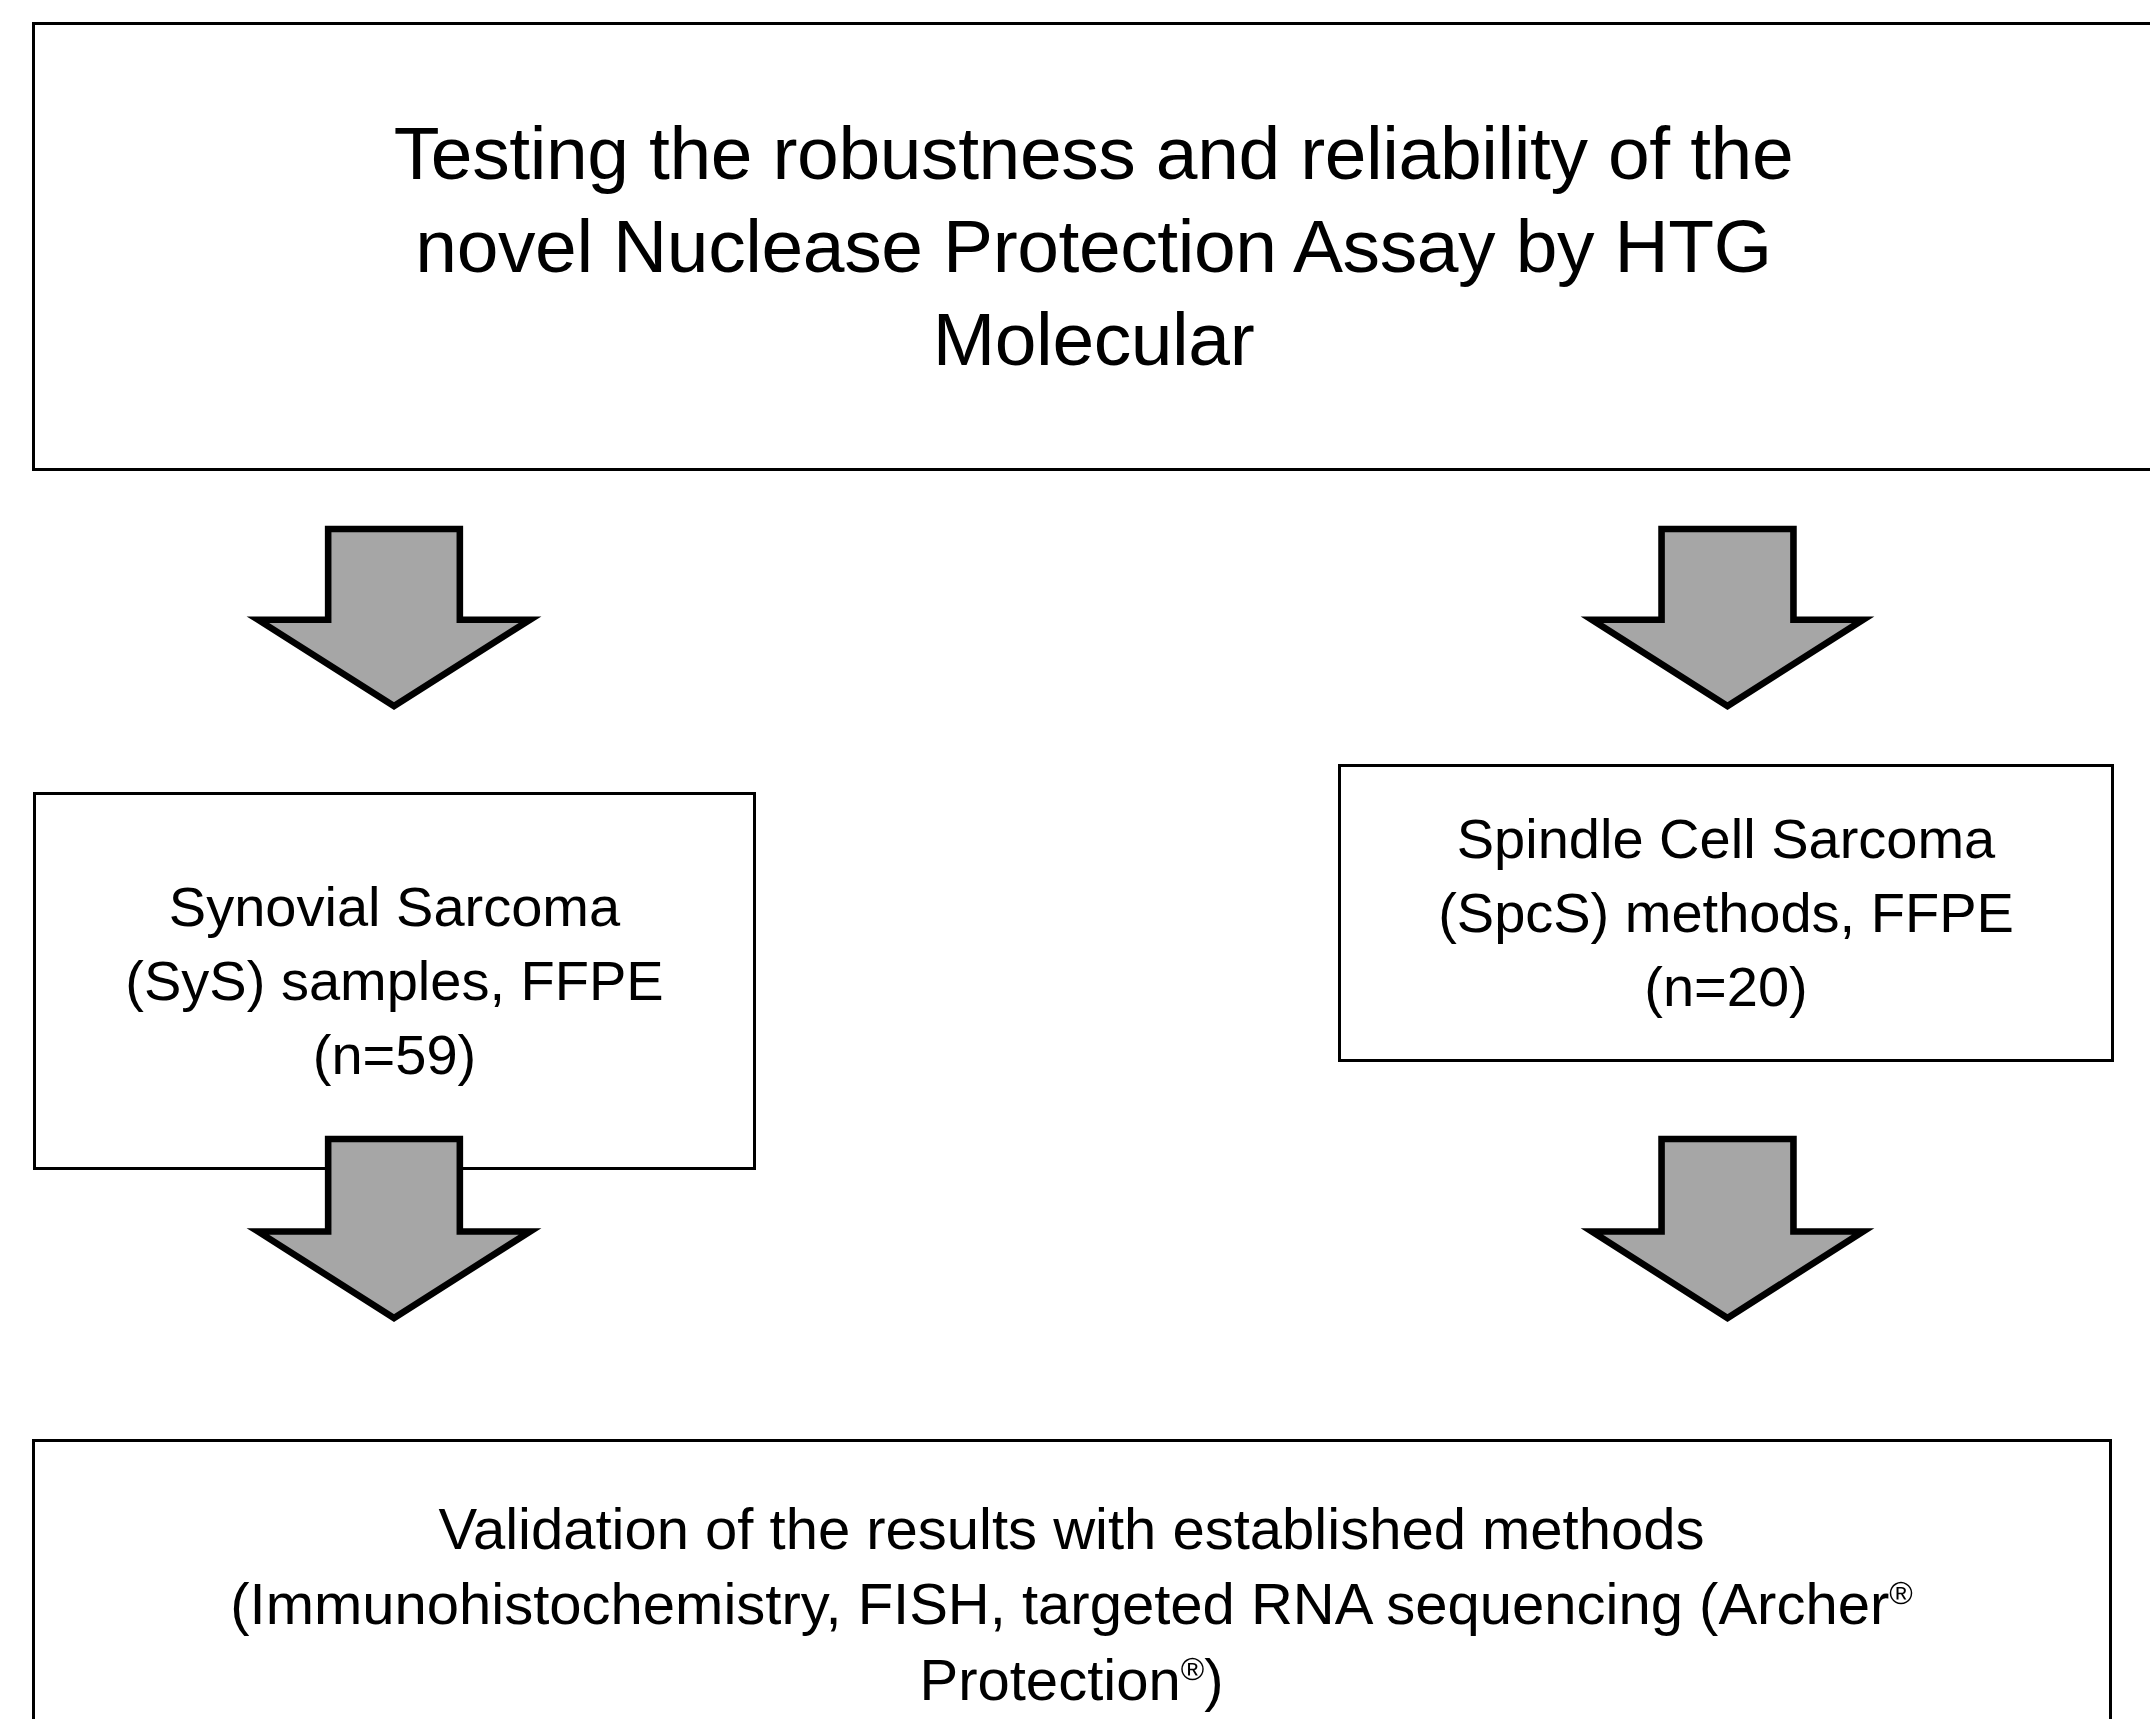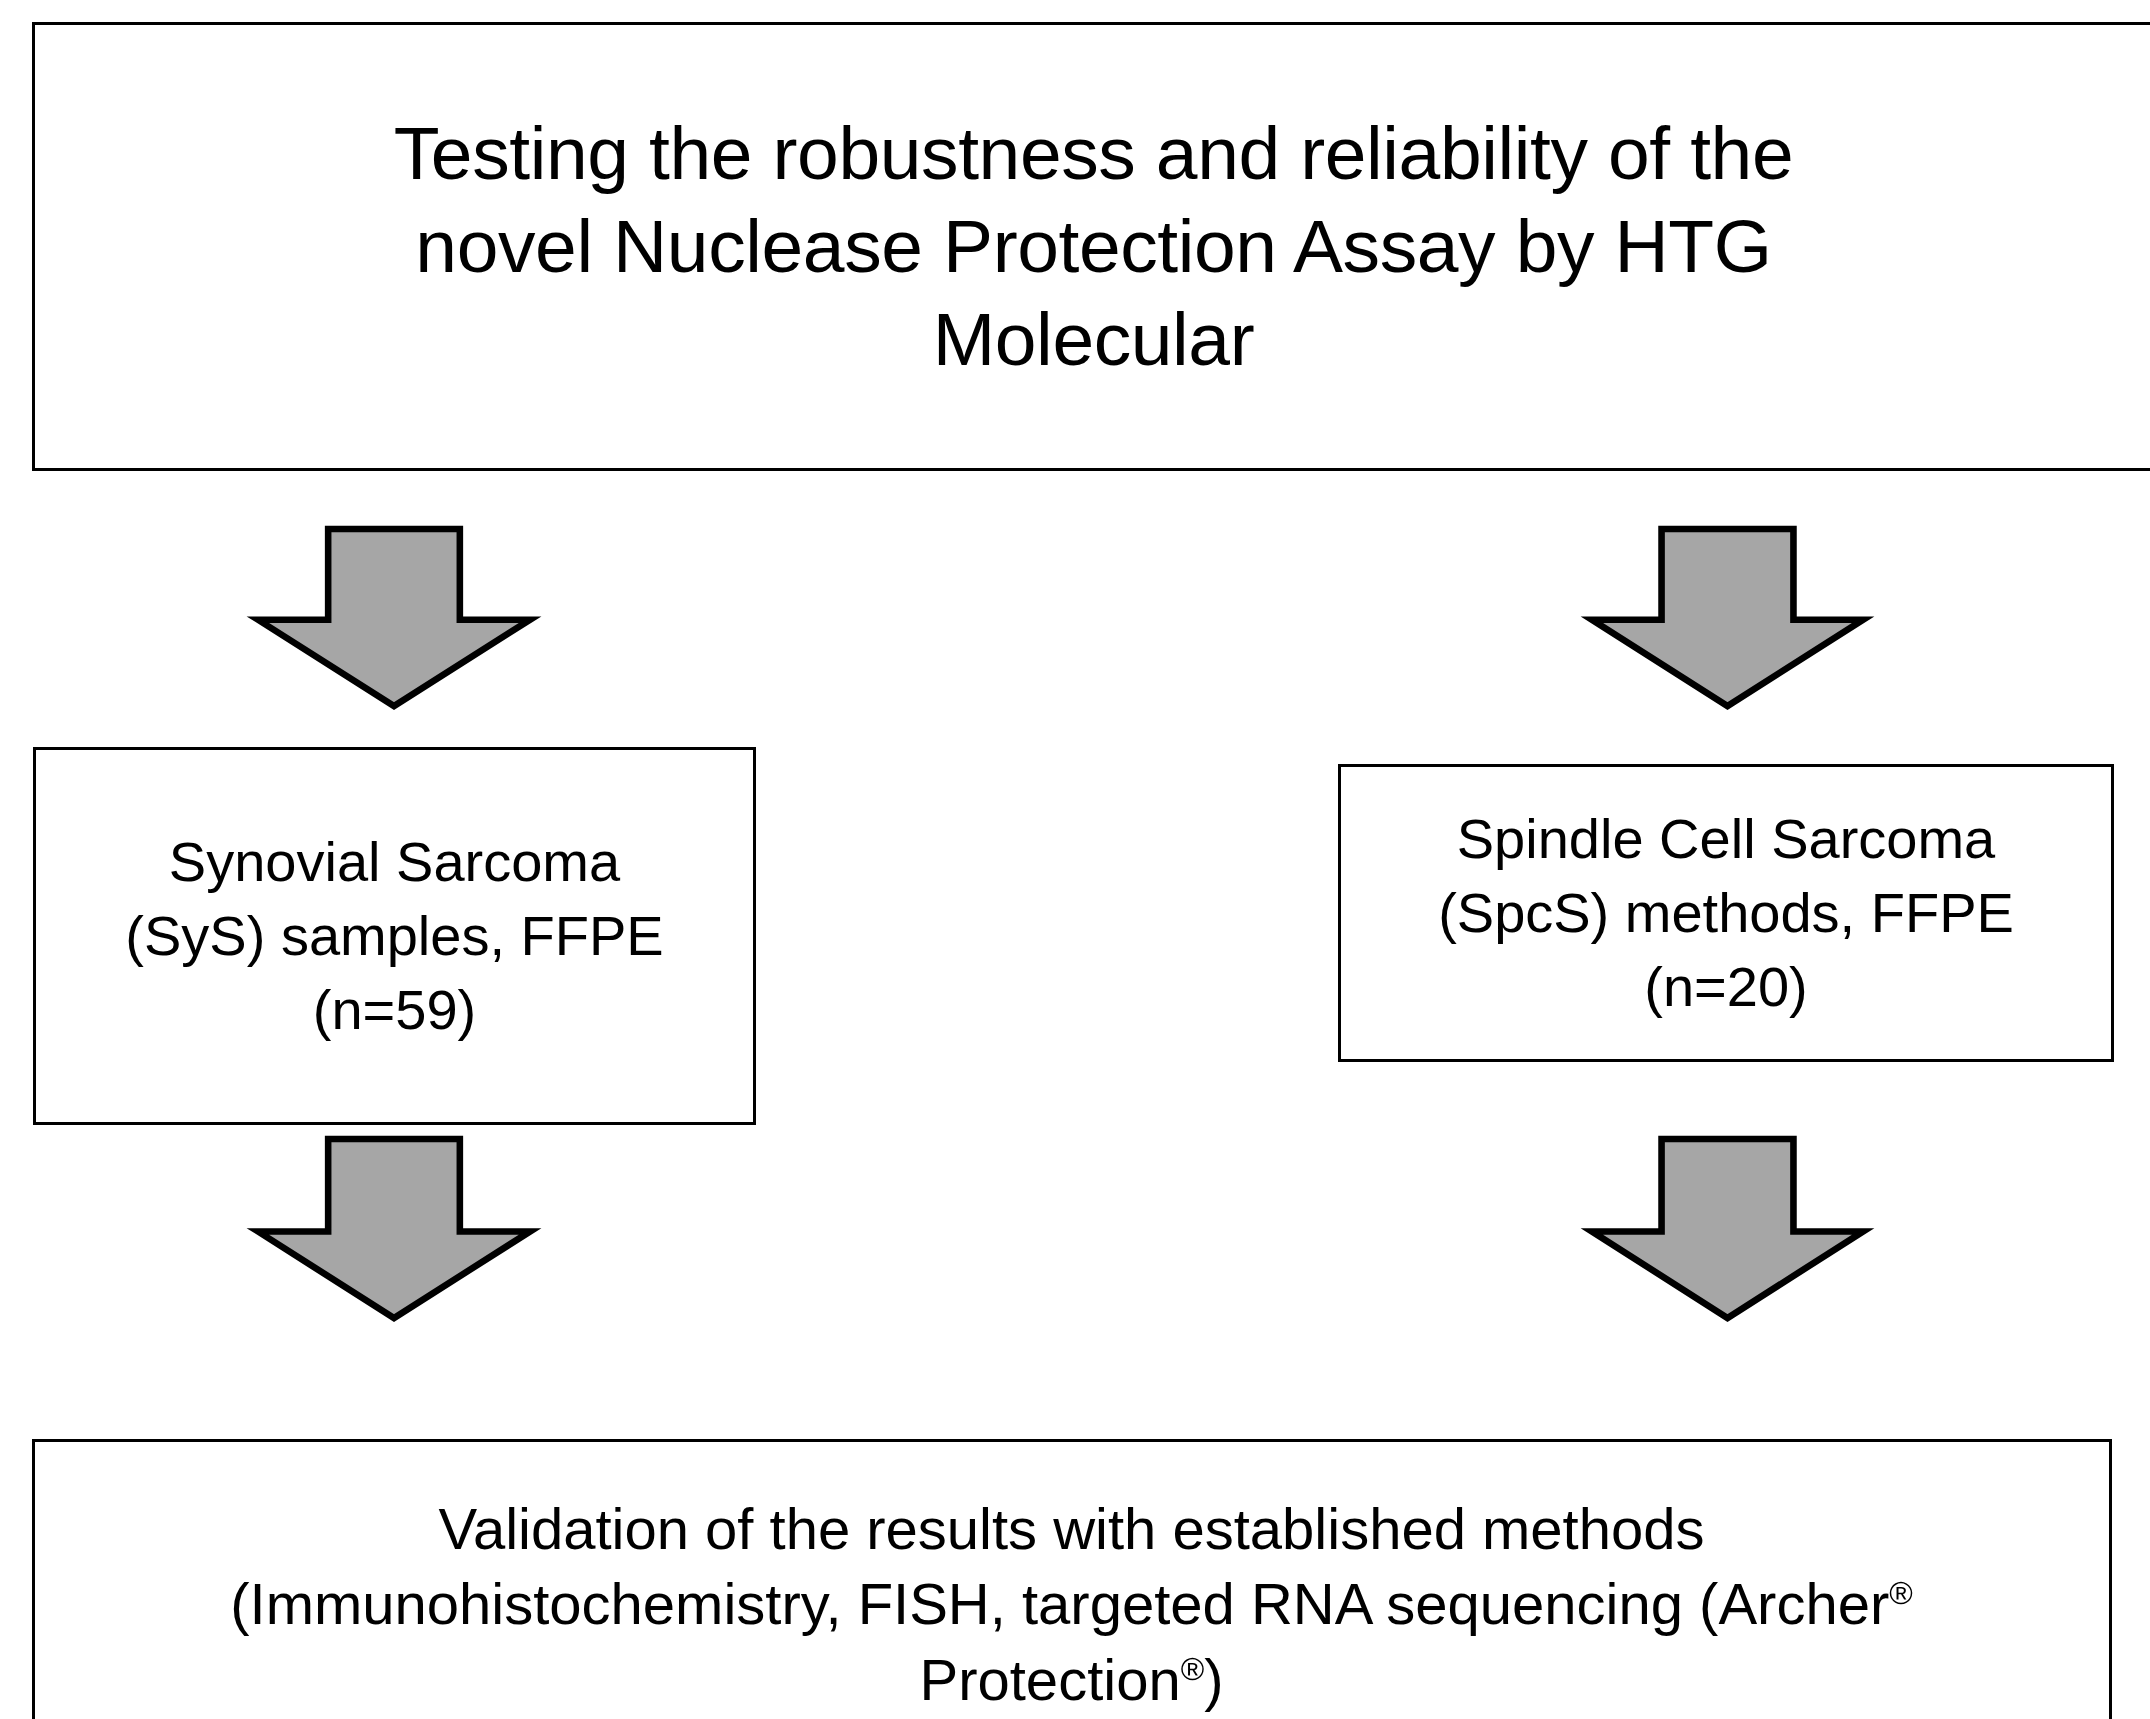--- a/index.html
+++ b/index.html
@@ -45,21 +45,21 @@
   #box-title .box-text {
     font-size: 75px;
     line-height: 1.24;
     letter-spacing: -0.4px;
     font-weight: 400;
   }
 
   
   #box-sys {
     left: 33px;
-    top: 747px;
+    top: 792px;
     width: 723px;
     height: 378px;
   }
   #box-spcs {
     left: 1338px;
     top: 764px;
     width: 776px;
     height: 298px;
   }
   #box-sys .box-text,

